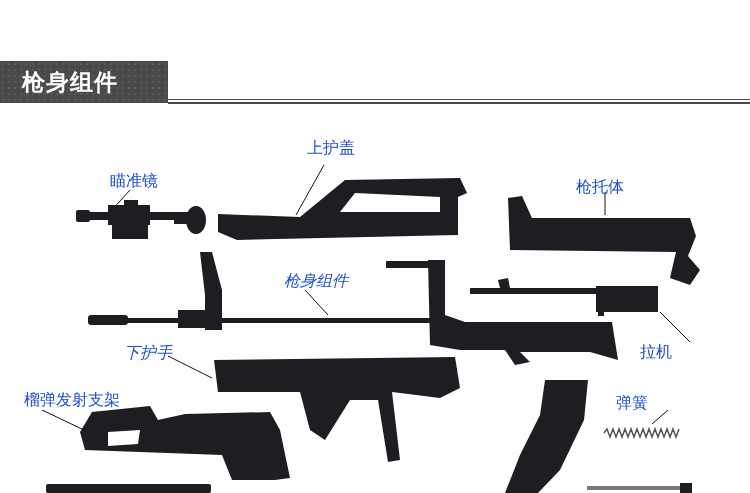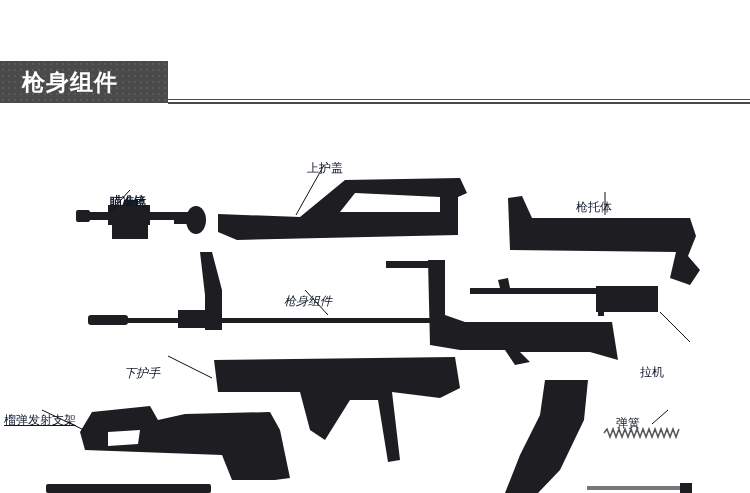--- a/index.html
+++ b/index.html
@@ -3,21 +3,21 @@
 <meta charset="utf-8">
 <style>
   html,body{margin:0;padding:0;background:#ffffff;}
   body{width:750px;height:493px;overflow:hidden;position:relative;font-family:"DejaVu Sans","Liberation Sans",sans-serif;}
   .banner{position:absolute;left:0;top:61px;width:168px;height:42px;background:#4a4a4a;
     background-image:radial-gradient(#5a5a5a 1px, transparent 1.2px);background-size:6px 6px;}
   .banner-title{position:absolute;left:22px;top:6px;color:#ffffff;font-size:23px;font-weight:bold;letter-spacing:1px;line-height:30px;}
   .rule-thin{position:absolute;left:168px;top:99px;width:582px;height:1px;background:#4a4a4a;}
   .rule-thick{position:absolute;left:168px;top:102px;width:582px;height:2px;background:#4a4a4a;}
   .stage{position:absolute;left:0;top:0;width:750px;height:493px;}
-  .lbl{position:absolute;font-size:12px;color:#0f172a;line-height:14px;white-space:nowrap;margin-top:20px;}
+  .lbl{position:absolute;font-size:16px;color:#1d4ed8;line-height:14px;white-space:nowrap;}
 </style>
 </head>
 <body>
 
 <div class="banner">
   <div class="banner-title">枪身组件</div>
 </div>
 <div class="rule-thin"></div>
 <div class="rule-thick"></div>
 
@@ -86,20 +86,20 @@
     <line x1="324" y1="165" x2="296" y2="215"></line>
     <line x1="605" y1="192" x2="605" y2="215"></line>
     <line x1="305" y1="290" x2="328" y2="315"></line>
     <line x1="168" y1="356" x2="212" y2="378"></line>
     <line x1="660" y1="312" x2="690" y2="342"></line>
     <line x1="42" y1="410" x2="84" y2="430"></line>
     <line x1="668" y1="410" x2="652" y2="424"></line>
   </g>
 </svg>
 
-<div class="lbl" style="left:110px;top:174px;font-weight:bold;">瞄准镜</div>
+<div class="lbl" style="left:110px;top:174px;">瞄准镜</div>
 <div class="lbl" style="left:307px;top:141px;">上护盖</div>
 <div class="lbl" style="left:576px;top:180px;">枪托体</div>
 <div class="lbl" style="left:284px;top:274px;font-style:italic;">枪身组件</div>
 <div class="lbl" style="left:124px;top:346px;font-style:italic;">下护手</div>
 <div class="lbl" style="left:640px;top:345px;">拉机</div>
-<div class="lbl" style="left:4px;top:393px;text-decoration:underline;">榴弹发射支架</div>
+<div class="lbl" style="left:24px;top:393px;">榴弹发射支架</div>
 <div class="lbl" style="left:616px;top:396px;">弹簧</div>
 
 </body></html>

